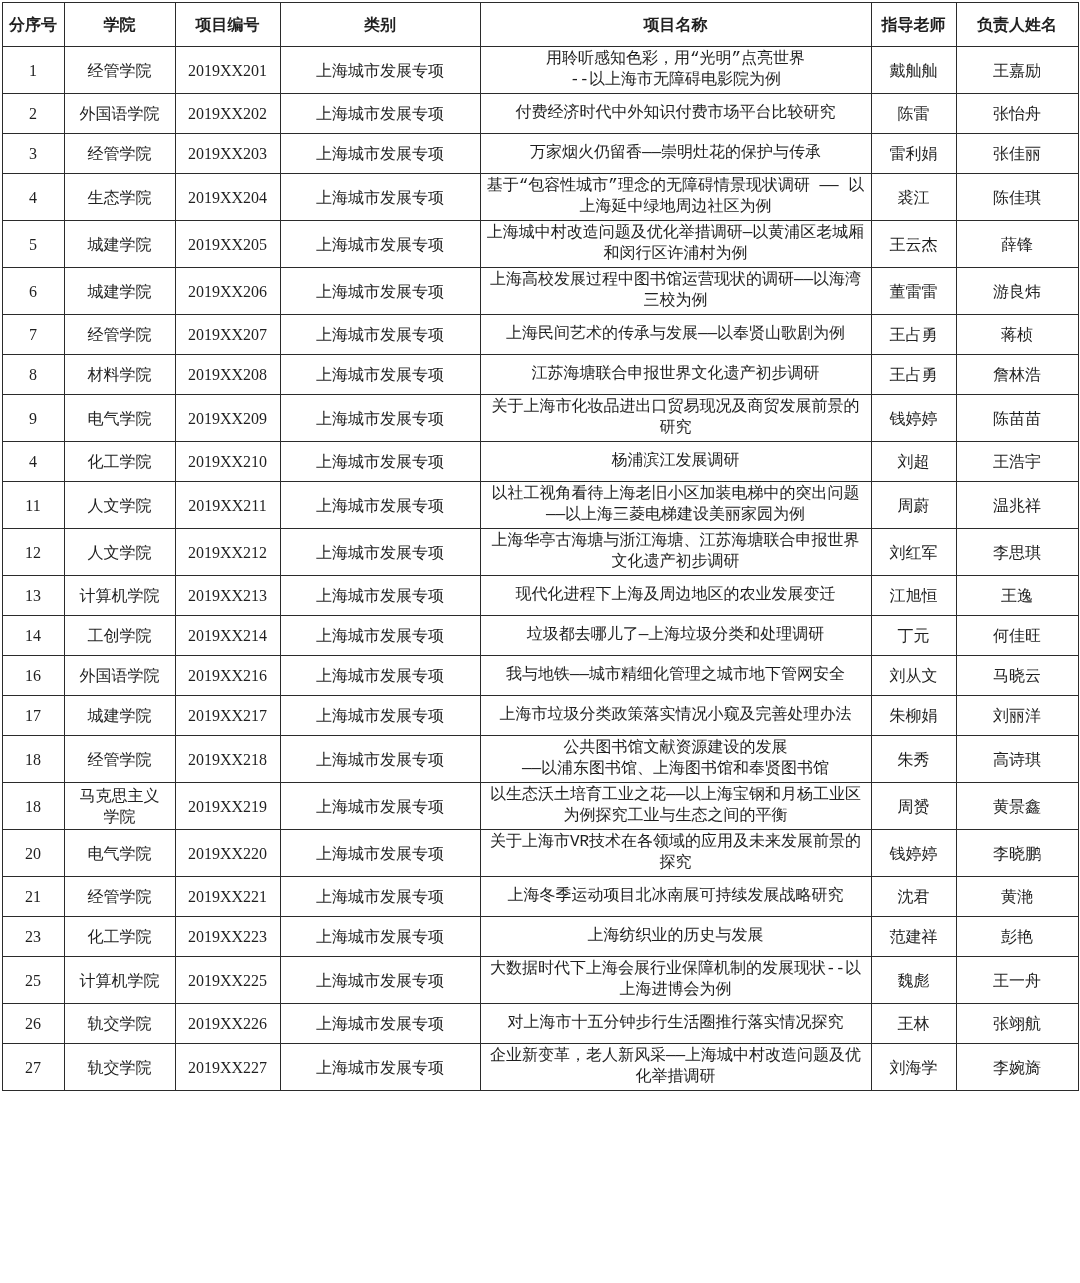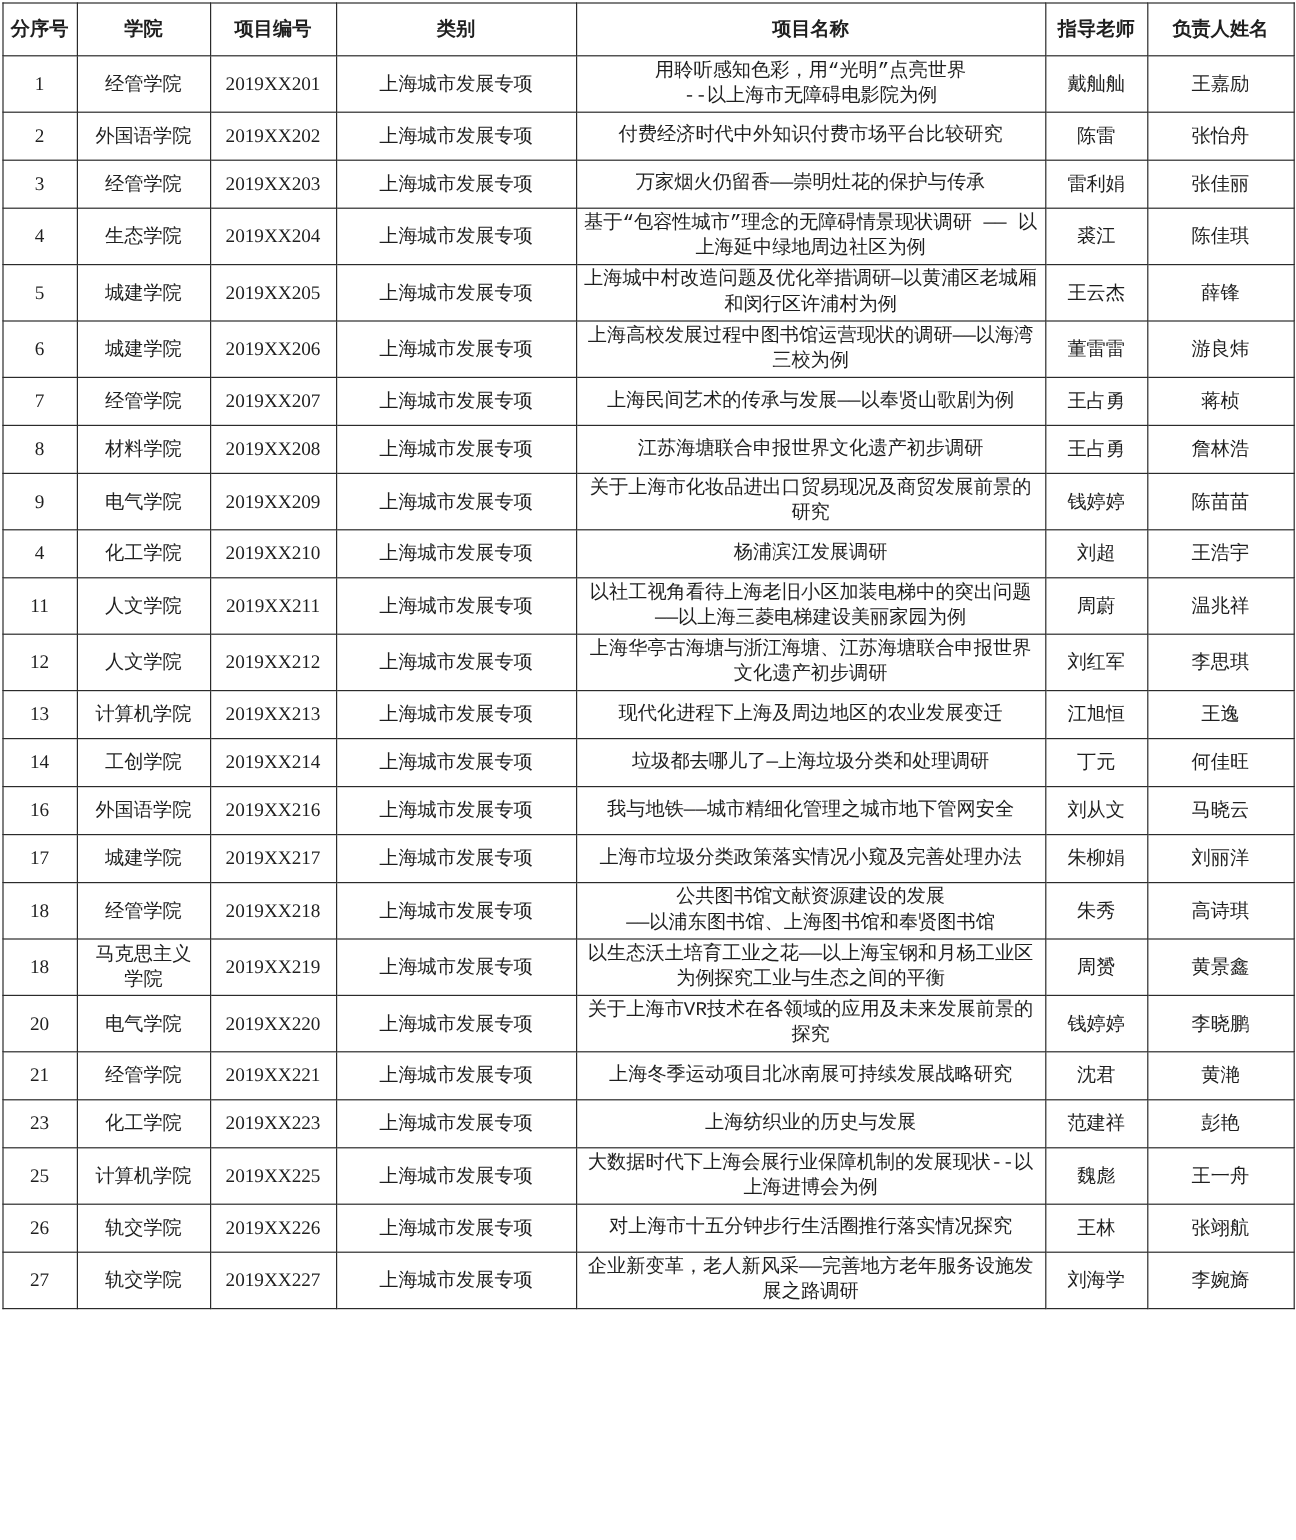--- a/index.html
+++ b/index.html
@@ -289,19 +289,19 @@
     <td class="c-category">上海城市发展专项</td>
     <td class="c-title">对上海市十五分钟步行生活圈推行落实情况探究</td>
     <td class="c-advisor">王林</td>
     <td class="c-leader">张翊航</td>
   </tr>
         <tr>
     <td class="c-no">27</td>
     <td class="c-college">轨交学院</td>
     <td class="c-code">2019XX227</td>
     <td class="c-category">上海城市发展专项</td>
-    <td class="c-title">企业新变革，老人新风采——完善地方老年服务设施发展之路调研</td>
+    <td class="c-title">企业新变革，老人新风采——上海城中村改造问题及优化举措调研</td>
     <td class="c-advisor">刘海学</td>
     <td class="c-leader">李婉旖</td>
   </tr>
       </tbody>
   </table>
 </div>
 
 </body></html>

